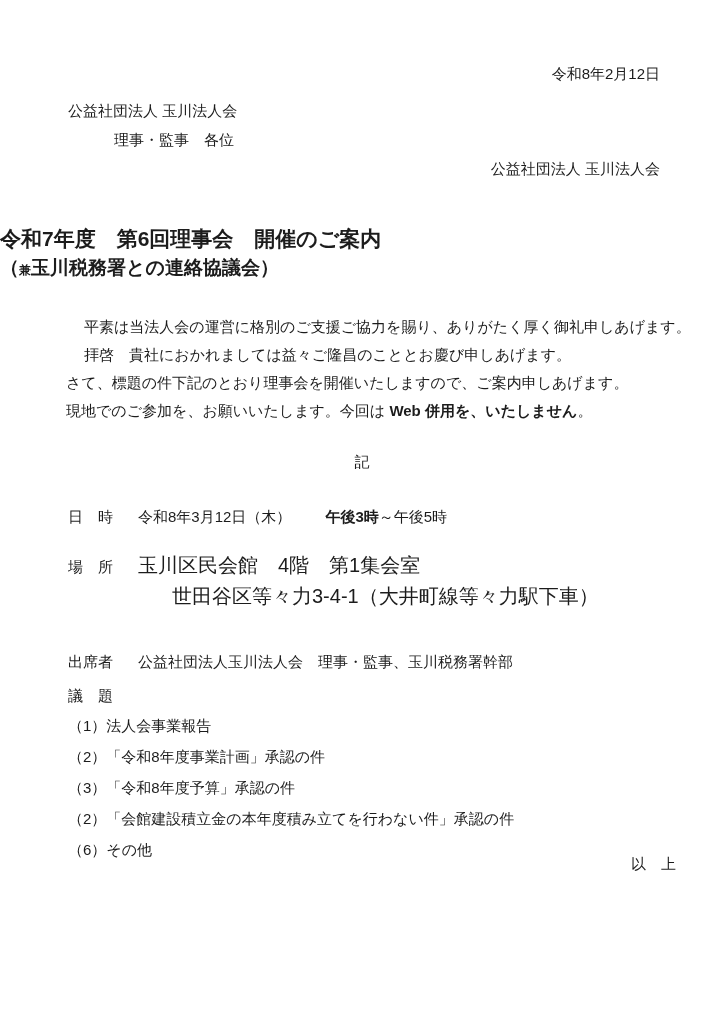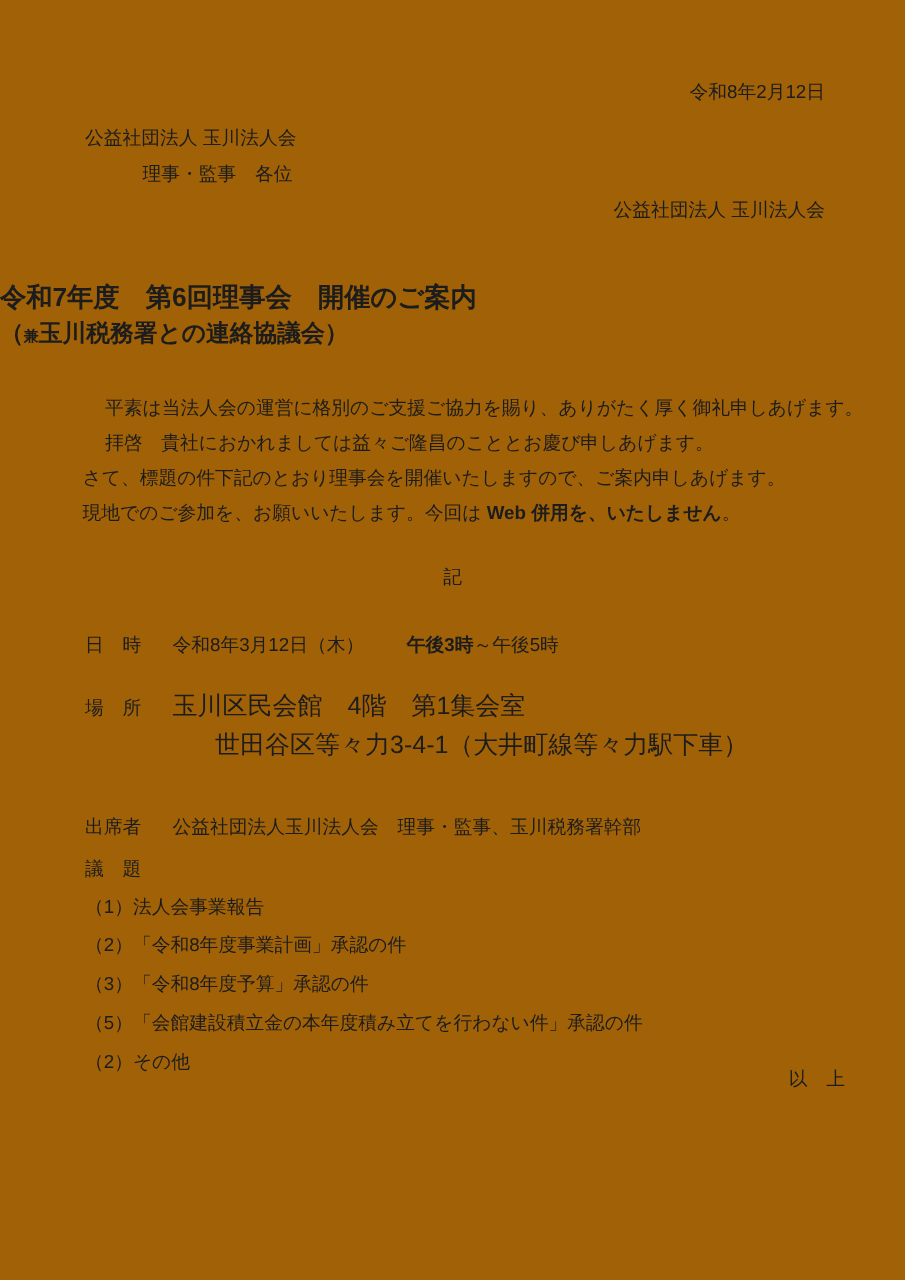--- a/index.html
+++ b/index.html
@@ -1,19 +1,19 @@
 <!DOCTYPE html>
 <html><head>
 <meta charset="utf-8">
 <style>
   html,body{margin:0;padding:0;background:#888;}
   .page{
     position:relative;
     width:724px;height:1024px;
-    background:#a16207;
+    background:#ffffff;
     font-family:"Liberation Sans","DejaVu Sans",sans-serif;
     color:#1c1c1c;
     overflow:hidden;
     margin:0 auto;
   }
   .abs{position:absolute;}
   .t15{font-size:15px;line-height:28px;white-space:nowrap;}
   .date-line{top:60px;right:64px;text-align:right;}
   .recipient-org{top:97px;left:68px;}
   .recipient{top:126px;left:114px;}
@@ -86,20 +86,20 @@
     <div class="label">出席者</div>
     <div class="value">公益社団法人玉川法人会　理事・監事、玉川税務署幹部</div>
   </div>
 
   <div class="abs row agenda-row">
     <div class="label">議　題</div>
     <div class="value">
       <div>（1）法人会事業報告</div>
       <div>（2）「令和8年度事業計画」承認の件</div>
       <div>（3）「令和8年度予算」承認の件</div>
-      <div>（5）「会館建設積立金の本年度積み立てを行わない件」承認の件</div>
-      <div>（2）その他</div>
+      <div>（2）「会館建設積立金の本年度積み立てを行わない件」承認の件</div>
+      <div>（6）その他</div>
     </div>
   </div>
 
   <div class="abs t15 closing">以　上</div>
 
 </div>
 
 </body></html>

